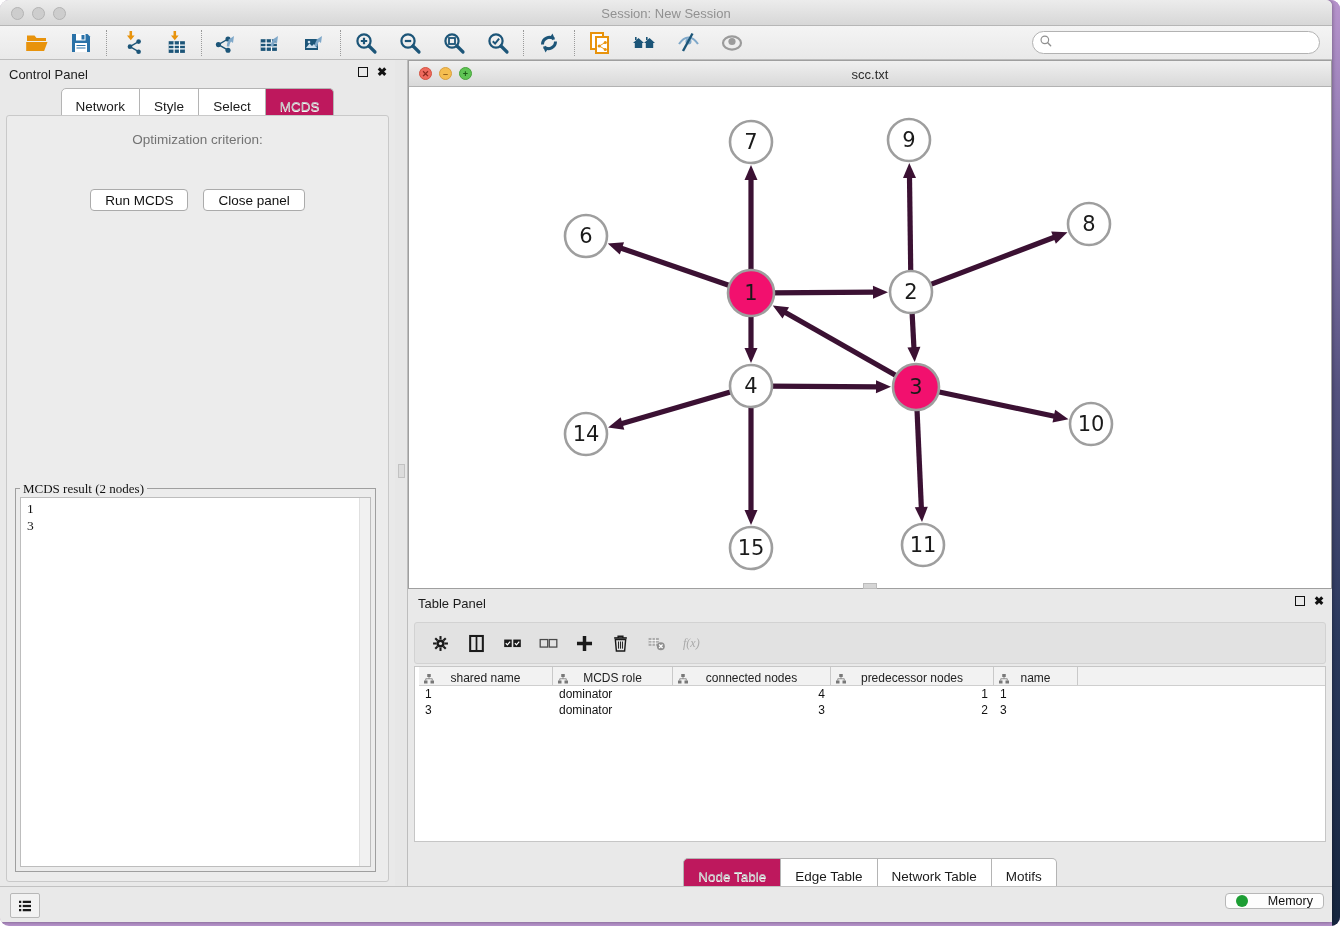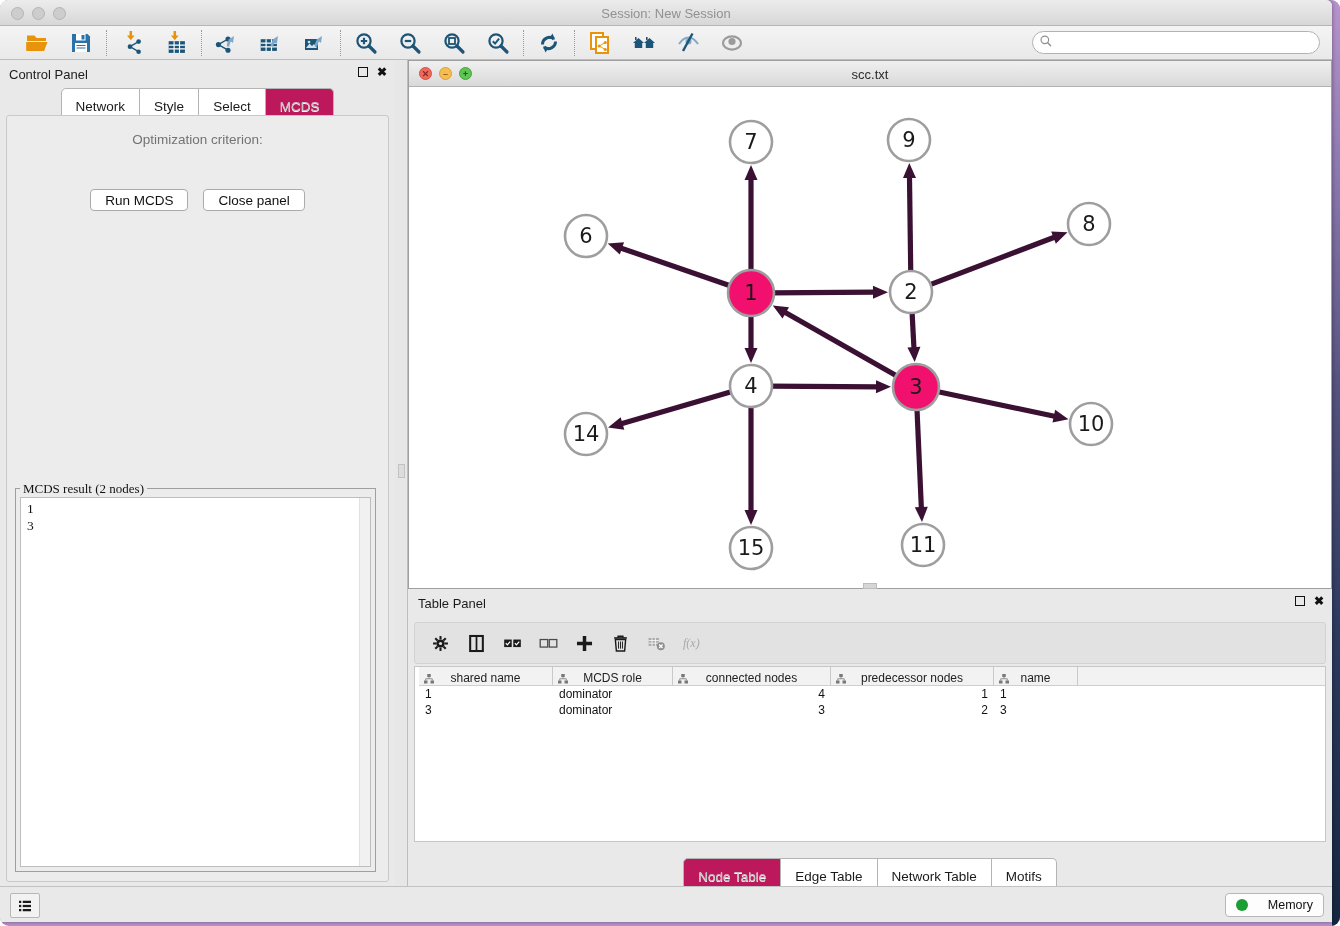--- a/index.html
+++ b/index.html
@@ -101,21 +101,21 @@
   .t-cell { font-size:12px; color:#111; padding:1px 6px 0 6px; }
   .t-cell.right { text-align:right; }
   .tp-tabs { position:absolute; left:0; right:0; top:269px; display:flex; justify-content:center; }
 
   
   #status-bar { position:absolute; left:0; bottom:0; width:100%; height:36px; background:#e9e9e9;
     border-top:1px solid #c2c2c2; }
   #list-btn { position:absolute; left:10px; top:6px; width:30px; height:25px; background:#f2f2f2;
     border:1px solid #b7b7b7; border-radius:2px; display:flex; align-items:center; justify-content:center; cursor:pointer; }
   #list-btn svg { width:18px; height:18px; }
-  #memory-btn { position:absolute; right:8px; top:6px; height:24px; padding:0 10px; background:#fdfdfd;
+  #memory-btn { position:absolute; right:8px; top:6px; height:16px; padding:0 10px; background:#fdfdfd;
     border:1px solid #b7b7b7; border-radius:4px; display:flex; align-items:center; gap:20px;
     font-size:12.5px; color:#111; cursor:pointer;margin-left:8px; }
   #memory-dot { width:12px; height:12px; border-radius:50%; background:#1d9e34; }
 </style>
 </head>
 <body>
 
 <div id="root">
   <div id="wallpaper-strip"></div>
 

